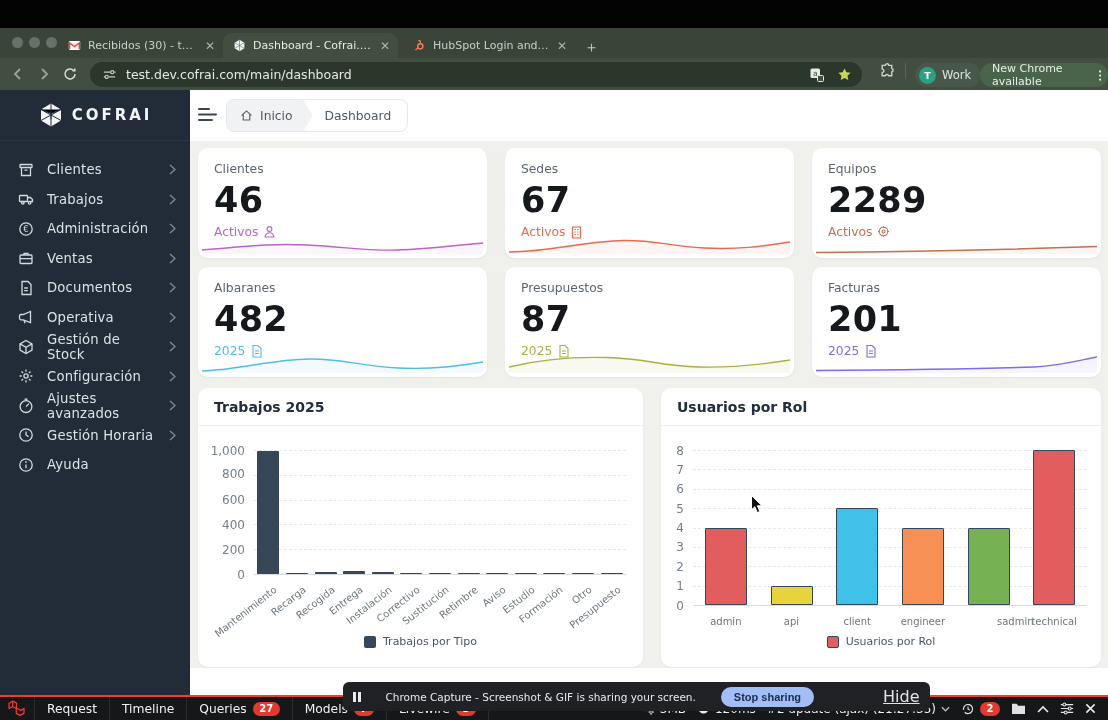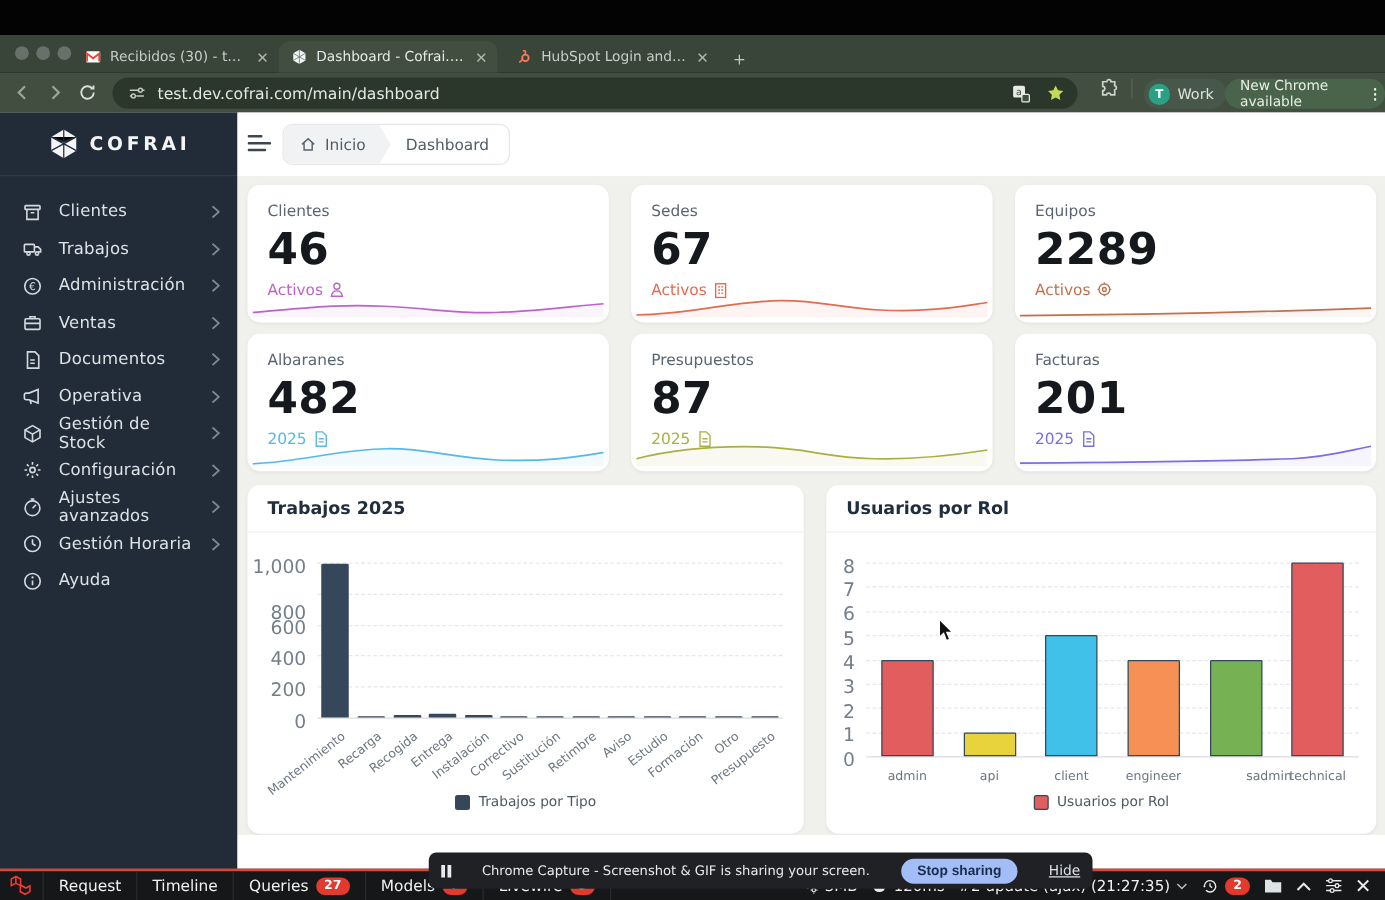--- a/index.html
+++ b/index.html
@@ -70,21 +70,21 @@
   .stat-card .clink { margin-top:5px; font-size:12.3px; display:flex; align-items:center; gap:5px; }
   .spark { position:absolute; left:4px; right:4px; bottom:4px; height:26px; }
 
   .chart-card { position:absolute; top:247px; background:#fff; border-radius:10px;
     box-shadow:0 1px 3px rgba(20,30,40,.05); height:279px; }
   .chart-head { height:38px; display:flex; align-items:center; padding:0 16px; font-size:14px; font-weight:700;
     color:#202e3e; border-bottom:1px solid #edeff1; }
   .chart-body { position:relative; height:200px; }
   .grid-line { position:absolute; border-top:1px dashed #e6e8ea; height:0; }
   .grid-line.axis-line { border-top:1px solid #d9dcdf; }
-  .ytick { position:absolute; font-size:15px; color:#737e89; text-align:right; }
+  .ytick { position:absolute; font-size:12px; color:#737e89; text-align:right; }
   .bar { position:absolute; border-radius:1px 1px 0 0; }
   .xlabel { position:absolute; font-size:10px; color:#6c7680; white-space:nowrap; }
   .xlabel.rot { text-align:right; transform:rotate(-38deg); transform-origin:right top; }
   .chart-legend { display:flex; justify-content:center; align-items:center; gap:7px; margin-top:9px;
     font-size:11px; color:#4c5661; }
   .chart-legend .swatch { width:12px; height:12px; border-radius:2px; display:inline-block; }
 
   
   #debugbar { position:absolute; left:0; top:695px; width:1108px; height:25px; background:#151718;
     border-top:2px solid #e8402f; display:flex; align-items:center; color:#f0f1f1; }
@@ -96,21 +96,21 @@
   #db-right .grp { display:flex; align-items:center; gap:5px; }
 
   
   #share-bar { position:absolute; left:343px; top:682px; height:29px; background:#1f2124; border-radius:6px;
     display:flex; align-items:center; gap:25px; padding:0 10px; z-index:50; }
   #share-bar .pause { display:flex; gap:2.5px; }
   #share-bar .pause i { width:2.5px; height:10px; background:#e8eaed; display:block; }
   #share-bar .stext { font-size:10.5px; color:#e8eaed; white-space:nowrap; }
   #stop-sharing { background:#a3bdf7; color:#1b2b4d; font-size:11px; font-weight:600; border:none;
     border-radius:11px; padding:4px 13px; white-space:nowrap; }
-  #hide-link { font-size:11px; color:#dfe3ea; text-decoration:underline; white-space:nowrap; }
+  #hide-link { font-size:16px; color:#dfe3ea; text-decoration:underline; white-space:nowrap;margin-left:44px; }
 
   #cursor { position:absolute; left:750px; top:494px; z-index:99; }
 </style>
 </head>
 <body>
 
 <div id="mac-bar"></div>
 
 <div id="tabstrip">
   <span class="light" style="left:12px"></span>
@@ -457,21 +457,21 @@
       <div class="chart-body" id="chart0">
           <div class="grid-line axis-line" style="left: 56px; top: 148px; width: 372px;"></div>
           <div class="ytick" style="left: 0px; width: 47px; top: 141.5px;">0</div>
           <div class="grid-line" style="left: 56px; top: 123.2px; width: 372px;"></div>
           <div class="ytick" style="left: 0px; width: 47px; top: 116.7px;">200</div>
           <div class="grid-line" style="left: 56px; top: 98.4px; width: 372px;"></div>
           <div class="ytick" style="left: 0px; width: 47px; top: 91.9px;">400</div>
           <div class="grid-line" style="left: 56px; top: 73.6px; width: 372px;"></div>
           <div class="ytick" style="left: 0px; width: 47px; top: 67.1px;">600</div>
           <div class="grid-line" style="left: 56px; top: 48.8px; width: 372px;"></div>
-          <div class="ytick" style="left: 0px; width: 47px; top: 55px;">800</div>
+          <div class="ytick" style="left: 0px; width: 47px; top: 41px;">800</div>
           <div class="grid-line" style="left: 56px; top: 24px; width: 372px;"></div>
           <div class="ytick" style="left: 0px; width: 47px; top: 17.5px;">1,000</div>
           <div class="bar" style="left: 59.3077px; width: 22px; top: 25.24px; height: 122.76px; background: rgb(55, 71, 90);"></div>
           <div class="xlabel rot" style="left: -15.6923px; top: 158px; width: 90px;">Mantenimiento</div>
           <div class="bar" style="left: 87.9231px; width: 22px; top: 146.5px; height: 1.5px; background: rgb(55, 71, 90);"></div>
           <div class="xlabel rot" style="left: 12.9231px; top: 158px; width: 90px;">Recarga</div>
           <div class="bar" style="left: 116.538px; width: 22px; top: 145.768px; height: 2.232px; background: rgb(55, 71, 90);"></div>
           <div class="xlabel rot" style="left: 41.5385px; top: 158px; width: 90px;">Recogida</div>
           <div class="bar" style="left: 145.154px; width: 22px; top: 145.272px; height: 2.728px; background: rgb(55, 71, 90);"></div>
           <div class="xlabel rot" style="left: 70.1538px; top: 158px; width: 90px;">Entrega</div>

